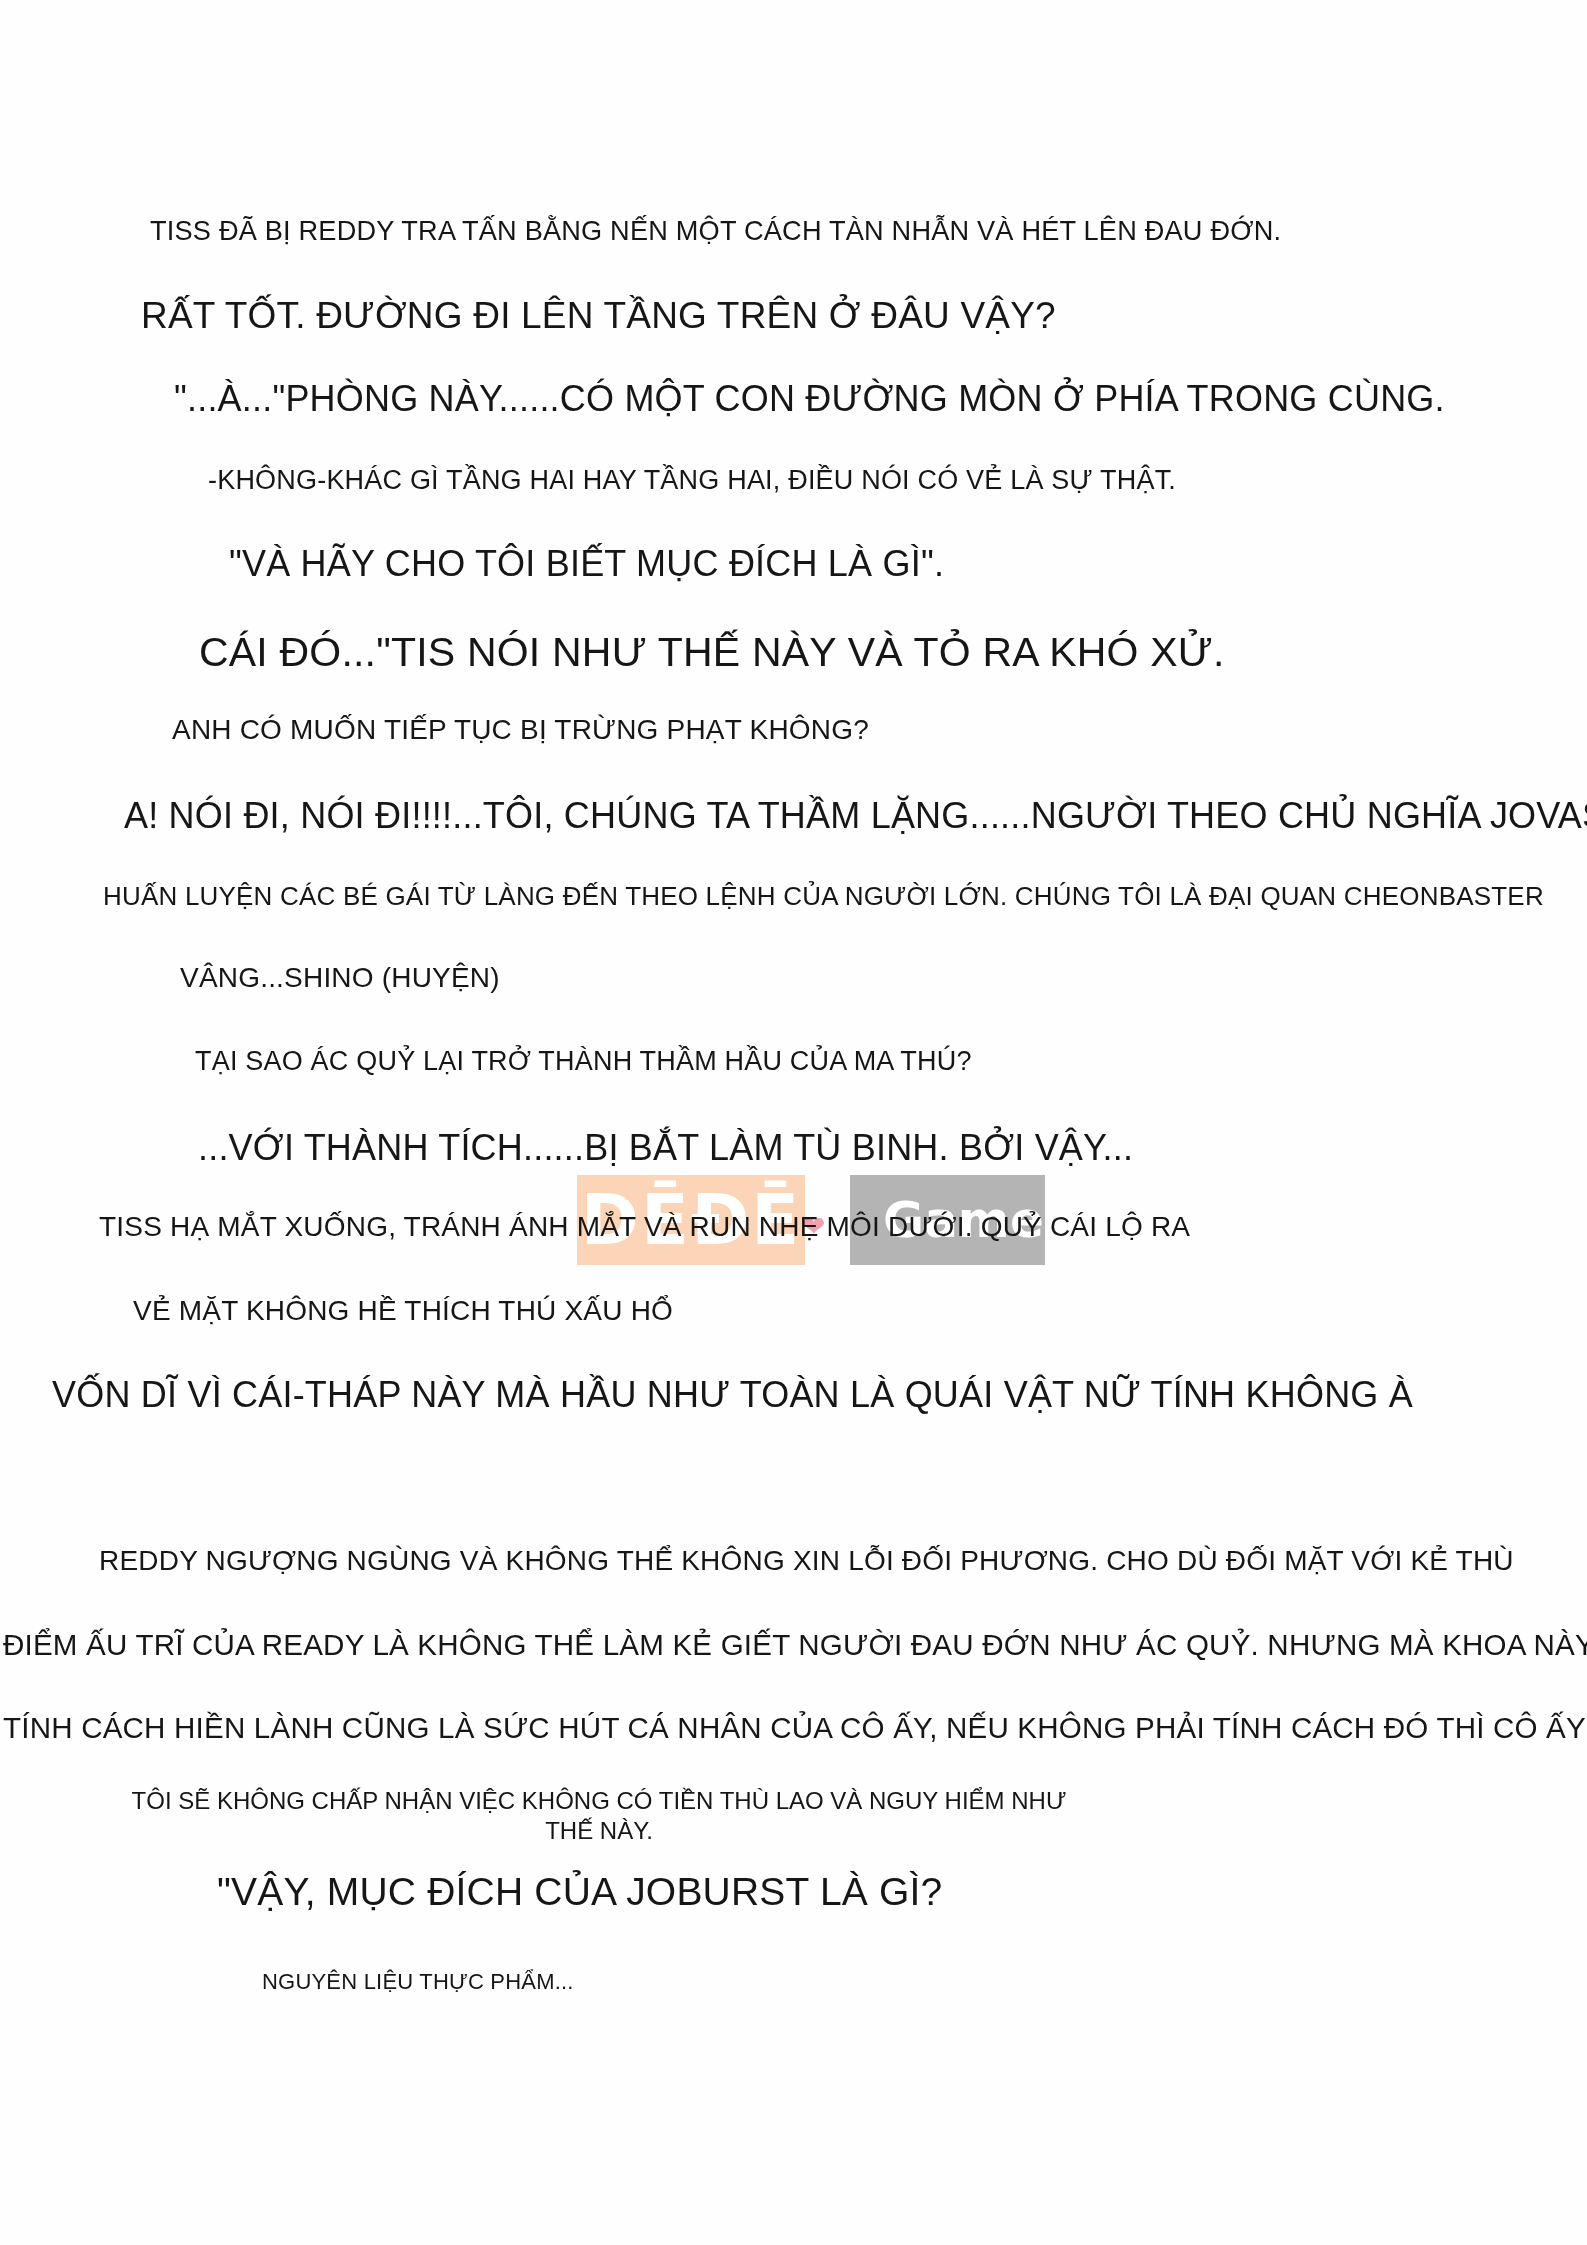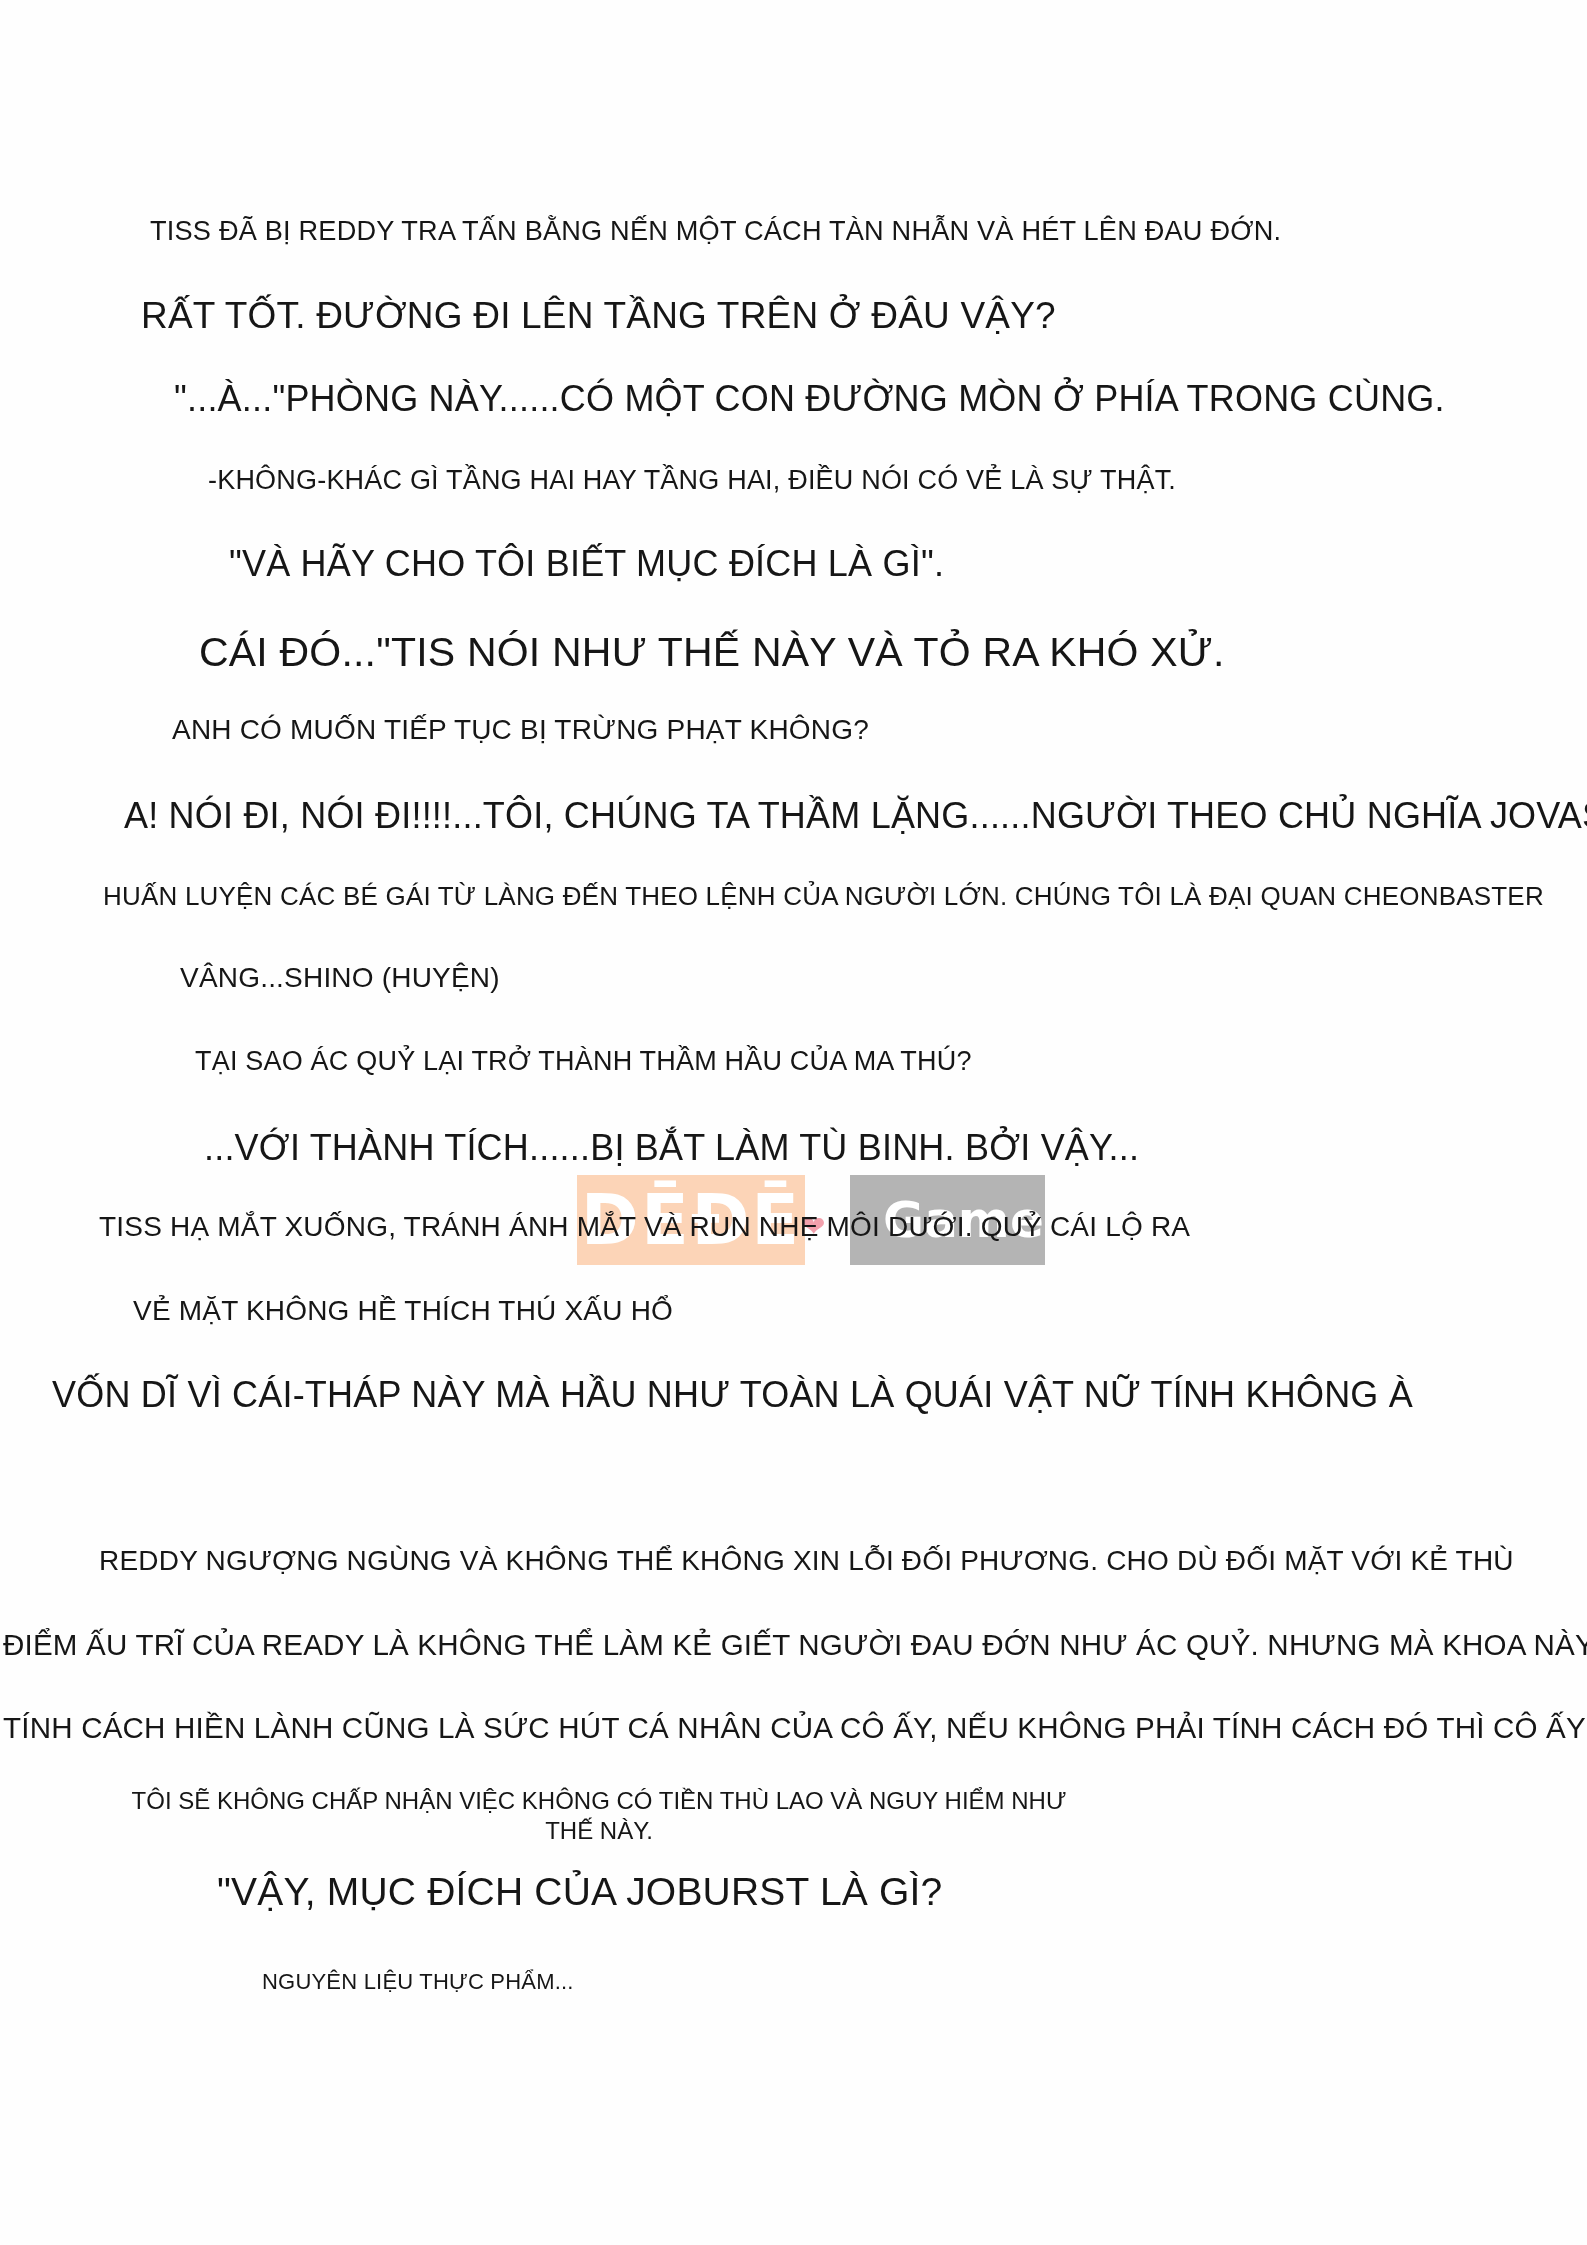--- a/index.html
+++ b/index.html
@@ -73,21 +73,21 @@
   <div class="line overlay-text" style="left:172px; top:716px; font-size:28px;">ANH CÓ MUỐN TIẾP TỤC BỊ TRỪNG PHẠT KHÔNG?</div>
 
   <div class="line overlay-text" style="left:124px; top:798px; font-size:36px;">A! NÓI ĐI, NÓI ĐI!!!!...TÔI, CHÚNG TA THẦM LẶNG......NGƯỜI THEO CHỦ NGHĨA JOVAST</div>
 
   <div class="line overlay-text" style="left:103px; top:883px; font-size:26px;">HUẤN LUYỆN CÁC BÉ GÁI TỪ LÀNG ĐẾN THEO LỆNH CỦA NGƯỜI LỚN. CHÚNG TÔI LÀ ĐẠI QUAN CHEONBASTER</div>
 
   <div class="line overlay-text" style="left:180px; top:964px; font-size:28px;">VÂNG...SHINO (HUYỆN)</div>
 
   <div class="line overlay-text" style="left:195px; top:1048px; font-size:27px;">TẠI SAO ÁC QUỶ LẠI TRỞ THÀNH THẦM HẦU CỦA MA THÚ?</div>
 
-  <div class="line overlay-text" style="left:204px; top:1130px; font-size:36px;">...VỚI THÀNH TÍCH......BỊ BẮT LÀM TÙ BINH. BỞI VẬY...</div>
+  <div class="line overlay-text" style="left:198px; top:1130px; font-size:36px;">...VỚI THÀNH TÍCH......BỊ BẮT LÀM TÙ BINH. BỞI VẬY...</div>
 
   <div class="watermark">
     <div class="wm-left">DĒĐĒ</div>
     <div class="wm-right">Game</div>
     <span class="wm-heart">❤</span>
   </div>
 
   <div class="line overlay-text" style="left:99px; top:1213px; font-size:28px;text-align:center;">TISS HẠ MẮT XUỐNG, TRÁNH ÁNH MẮT VÀ RUN NHẸ MÔI DƯỚI. QUỶ CÁI LỘ RA</div>
 
   <div class="line overlay-text" style="left:133px; top:1297px; font-size:28px;">VẺ MẶT KHÔNG HỀ THÍCH THÚ XẤU HỔ</div>

